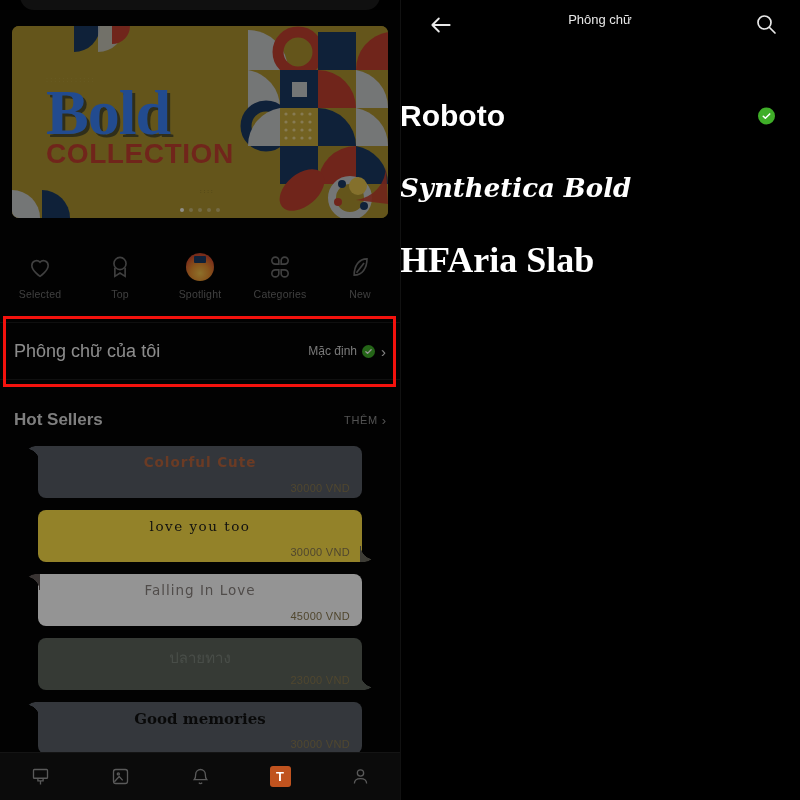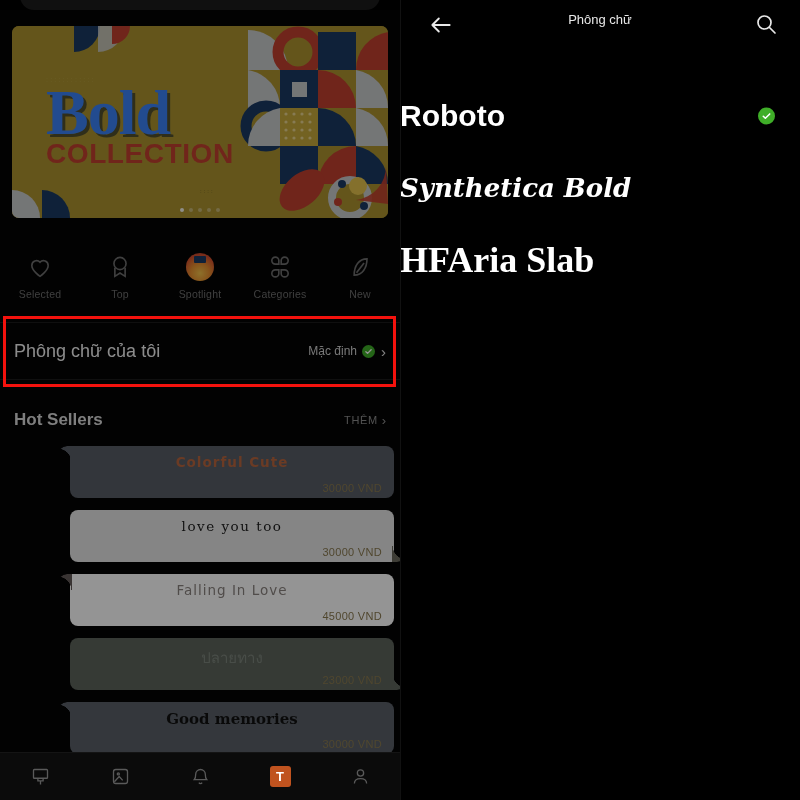--- a/index.html
+++ b/index.html
@@ -124,21 +124,21 @@
   .section-head {
     position: absolute; left: 0; top: 400px; width: 400px; height: 40px;
     display: flex; align-items: center; justify-content: space-between;
     padding: 0 14px;
   }
   .section-title { font-size: 17px; color: #d9d9d9; font-weight: bold; }
   .section-more { display: flex; align-items: flex-start; gap: 4px; }
   .more-label { font-size: 11px; color: #8e8e8e; letter-spacing: 0.6px; }
   .more-chev { color: #8e8e8e; font-size: 13px; line-height: 1; }
 
-  .cards { position: absolute; left: 0; top: 446px; width: 400px; padding-left: 32px; }
+  .cards { position: absolute; left: 0; top: 446px; width: 400px; }
   .card {
     position: relative;
     width: 324px; height: 52px;
     margin: 0 0 12px 38px;
     border-radius: 8px;
     overflow: visible;
   }
   .card .tail {
     position: absolute; width: 14px; height: 16px;
     background: inherit;
@@ -376,21 +376,21 @@
         <span class="more-chev">›</span>
       </span>
     </div>
 
     <div class="cards">
       <div class="card left-tail" style="background:#585d66">
         <span class="tail" style="background:#585d66"></span>
         <span class="card-name" style="color:#b8663f;font-family:'DejaVu Sans',sans-serif;font-weight:bold;letter-spacing:1px">Colorful Cute</span>
         <span class="card-price">30000 VND</span>
       </div>
-      <div class="card right-tail" style="background:#e5e5e5">
+      <div class="card right-tail" style="background:#fde047">
         <span class="tail" style="background:#6b6a5e"></span>
         <span class="card-name" style="color:#1c1c1c;font-family:'DejaVu Serif',serif;letter-spacing:1.5px">love you too</span>
         <span class="card-price">30000 VND</span>
       </div>
       <div class="card left-tail" style="background:#ffffff">
         <span class="tail" style="background:#635a58"></span>
         <span class="card-name" style="color:#8b8480;font-family:'DejaVu Sans',sans-serif;letter-spacing:1px">Falling In Love</span>
         <span class="card-price">45000 VND</span>
       </div>
       <div class="card right-tail" style="background:#5d645c">

